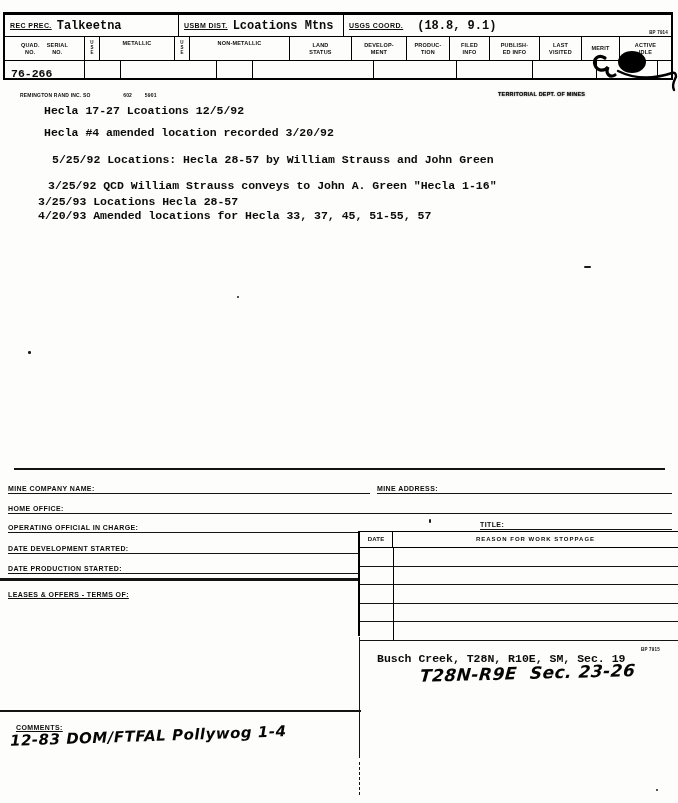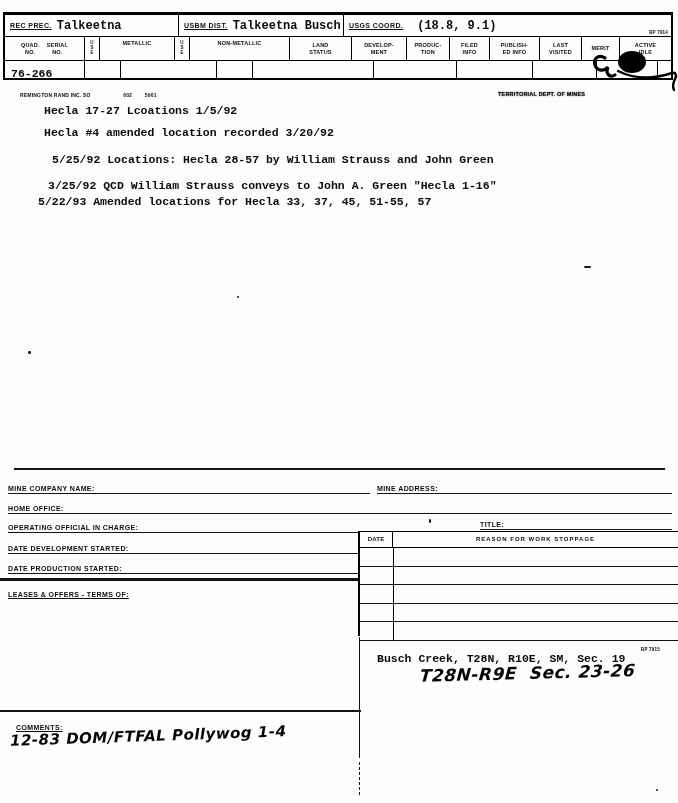--- a/index.html
+++ b/index.html
@@ -79,21 +79,21 @@
 
   <div class="card">
 
     <div class="r1">
       <div class="r1c" style="width:174px">
         <span class="flabel ul">REC PREC.</span>
         <span class="typed">Talkeetna</span>
       </div>
       <div class="r1c" style="width:165px">
         <span class="flabel ul">USBM DIST.</span>
-        <span class="typed">Talkeetna Busch</span>
+        <span class="typed">Lcoations Mtns</span>
       </div>
       <div class="r1c">
         <span class="flabel ul">USGS COORD.</span>
         <span class="typed" style="margin-left:14px">(18.8, 9.1)</span>
         <span class="formnum" style="position:absolute; right:3px; bottom:1px;">BP 7914</span>
       </div>
     </div>
 
     <div class="grid r2">
       <div class="gc">
@@ -178,25 +178,26 @@
 
   <div class="abs" style="left:20px; top:83px;">
     <span class="tiny">REMINGTON RAND INC. SO</span>
     <span class="tiny" style="margin-left:28px; white-space:pre;">602        5901</span>
   </div>
   <div class="abs" style="left:498px; top:82px;">
     <span class="tiny smudge" style="font-size:5.5px;">TERRITORIAL DEPT. OF MINES</span>
   </div>
 
   <div class="memo">
-    <span class="typed" style="padding-left:6px; margin-bottom:8px;">Hecla 17-27 Lcoations 1/5/92</span>
+    <span class="typed" style="padding-left:6px; margin-bottom:8px;">Hecla 17-27 Lcoations 12/5/92</span>
     <span class="typed" style="padding-left:6px; margin-bottom:13px;">Hecla #4 amended location recorded 3/20/92</span>
     <span class="typed" style="padding-left:14px; margin-bottom:12px;margin-top:13px;">5/25/92 Locations: Hecla 28-57 by William Strauss and John Green</span>
     <span class="typed" style="padding-left:10px; margin-bottom:2px;text-align:center;">3/25/92 QCD William Strauss conveys to John A. Green "Hecla 1-16"</span>
-    <span class="typed">5/22/93 Amended locations for Hecla 33, 37, 45, 51-55, 57</span>
+    <span class="typed">3/25/93 Locations Hecla 28-57</span>
+    <span class="typed">4/20/93 Amended locations for Hecla 33, 37, 45, 51-55, 57</span>
   </div>
 
   <div class="speck" style="left:584px; top:266px; width:7px; height:2px; border-radius:1px;"></div>
   <div class="speck" style="left:28px;  top:351px; width:2.5px; height:2.5px;"></div>
   <div class="speck" style="left:237px; top:296px; width:2px; height:2px;"></div>
   <div class="speck" style="left:429px; top:519px; width:1.5px; height:4px; border-radius:1px;"></div>
   <div class="speck" style="left:656px; top:789px; width:2px; height:2px;"></div>
 
   <div class="rule" style="left:14px; top:468px; width:651px; height:2px;"></div>
 

